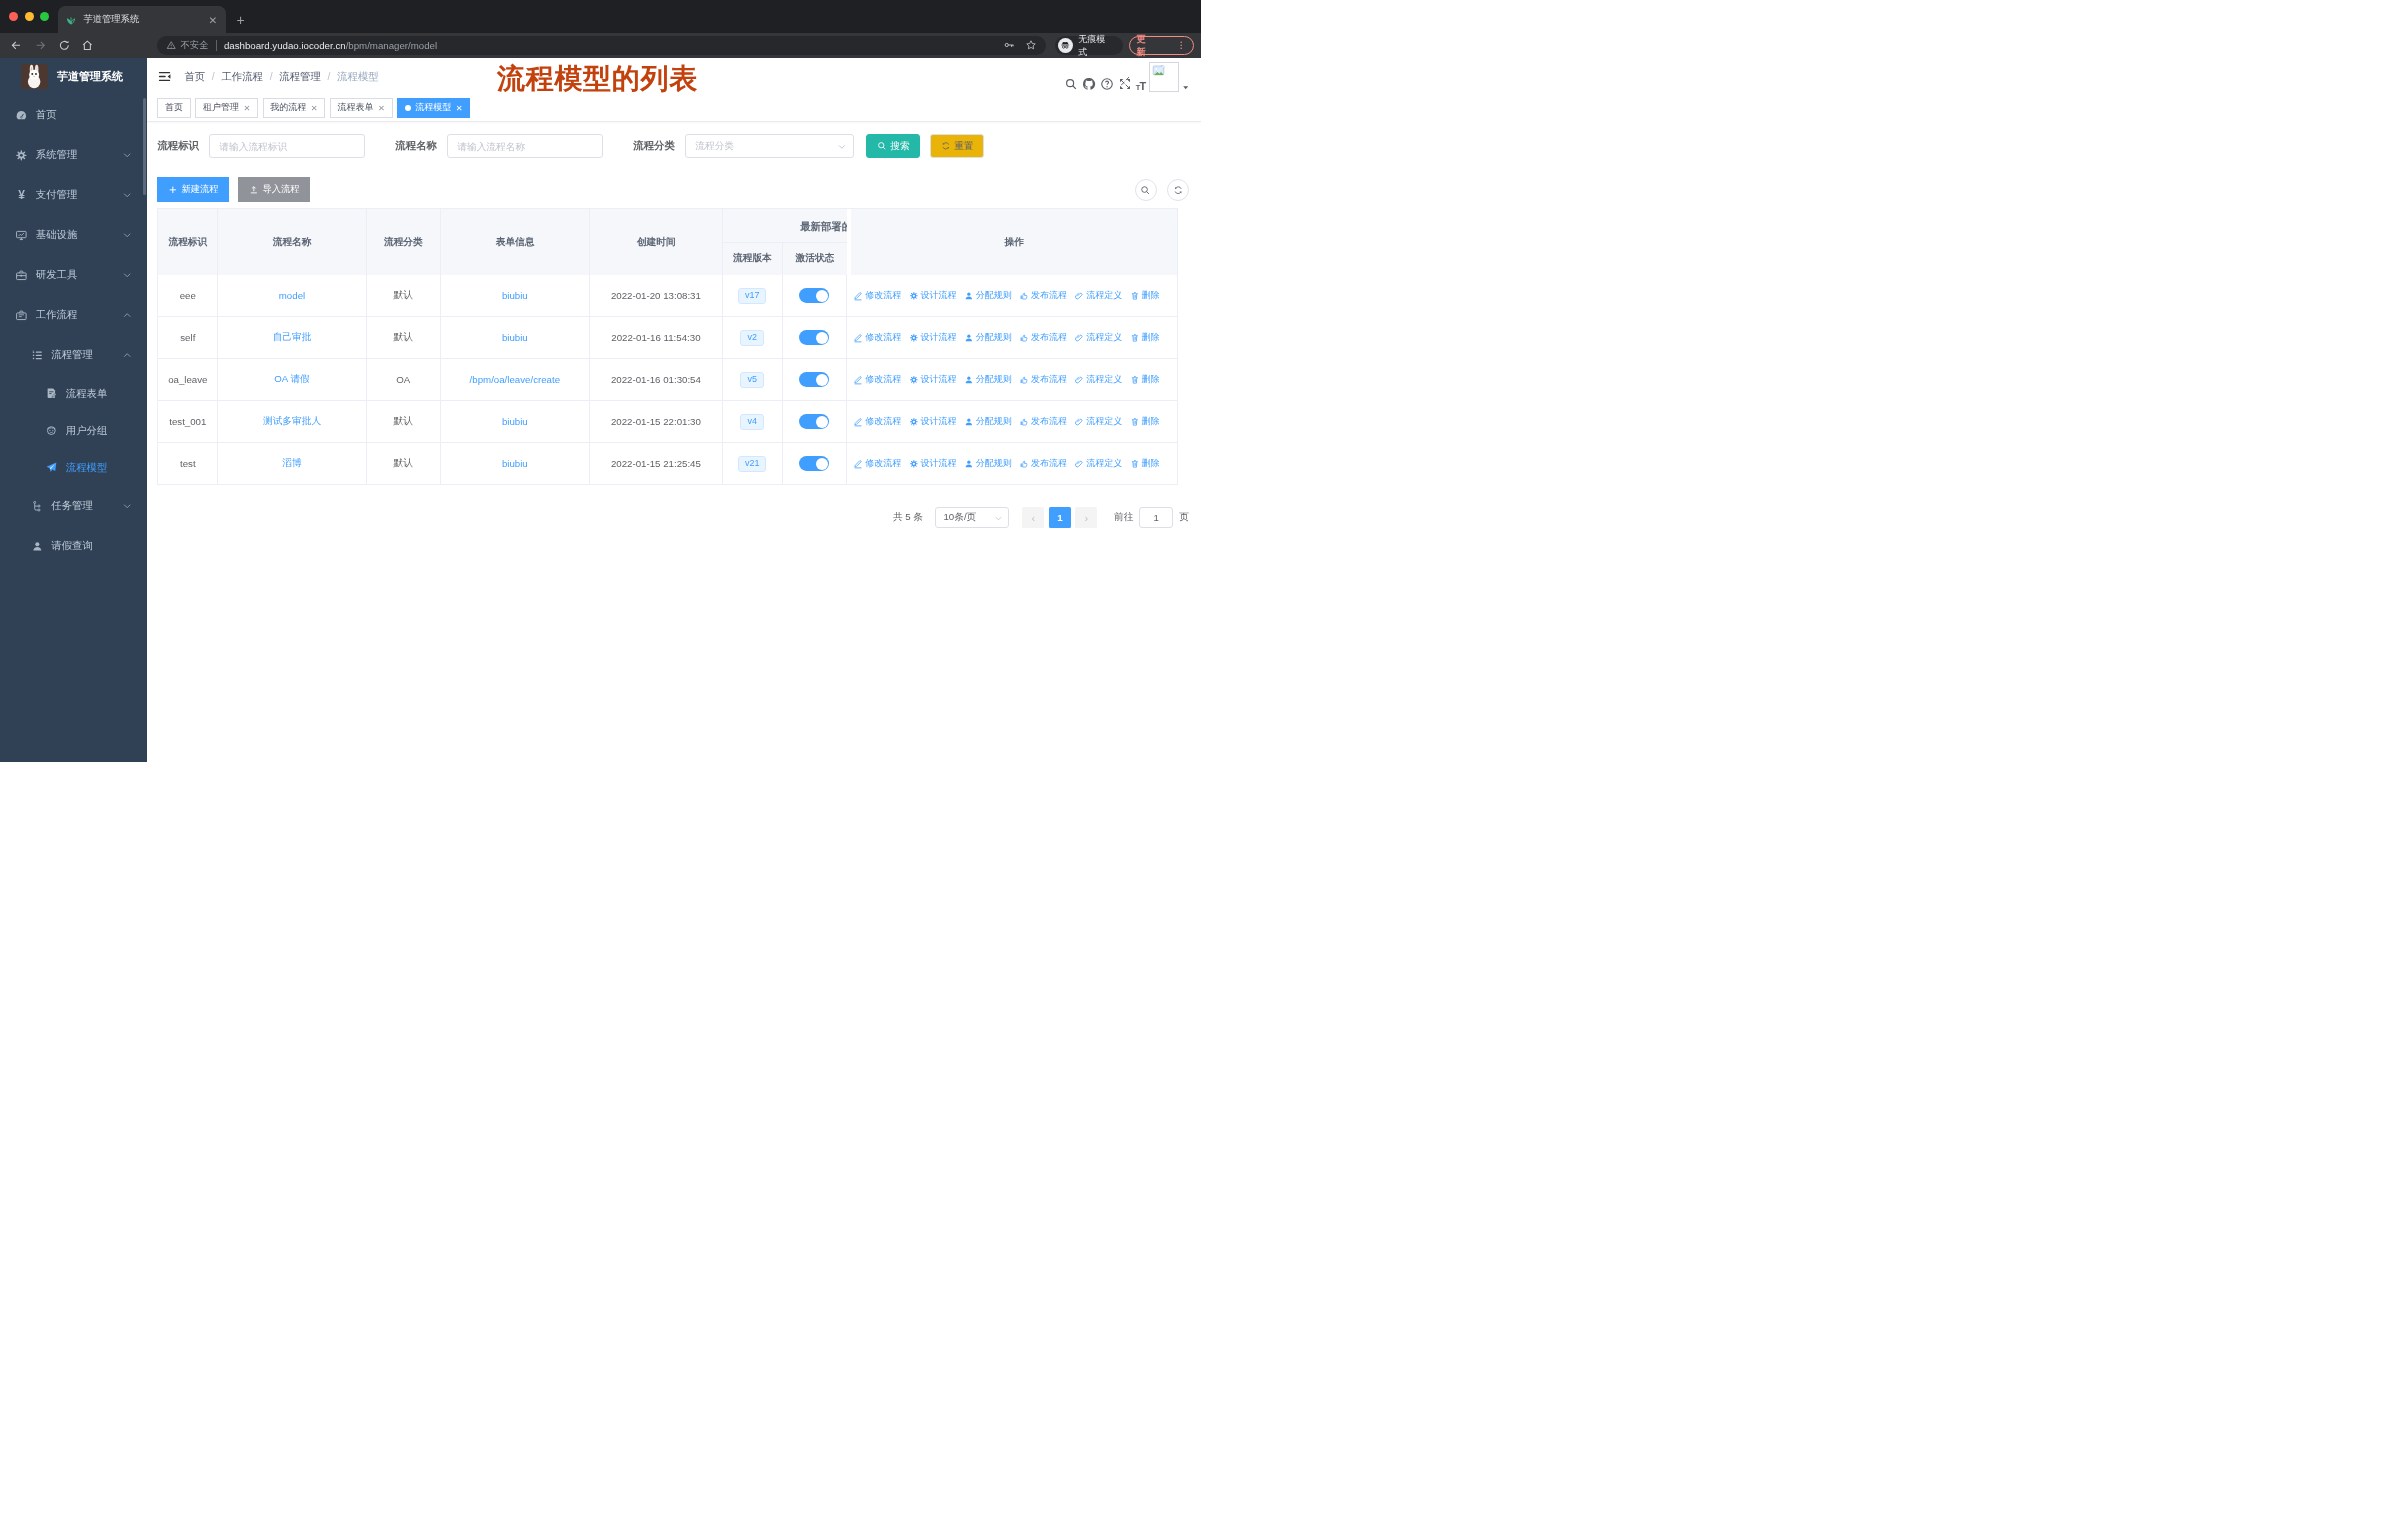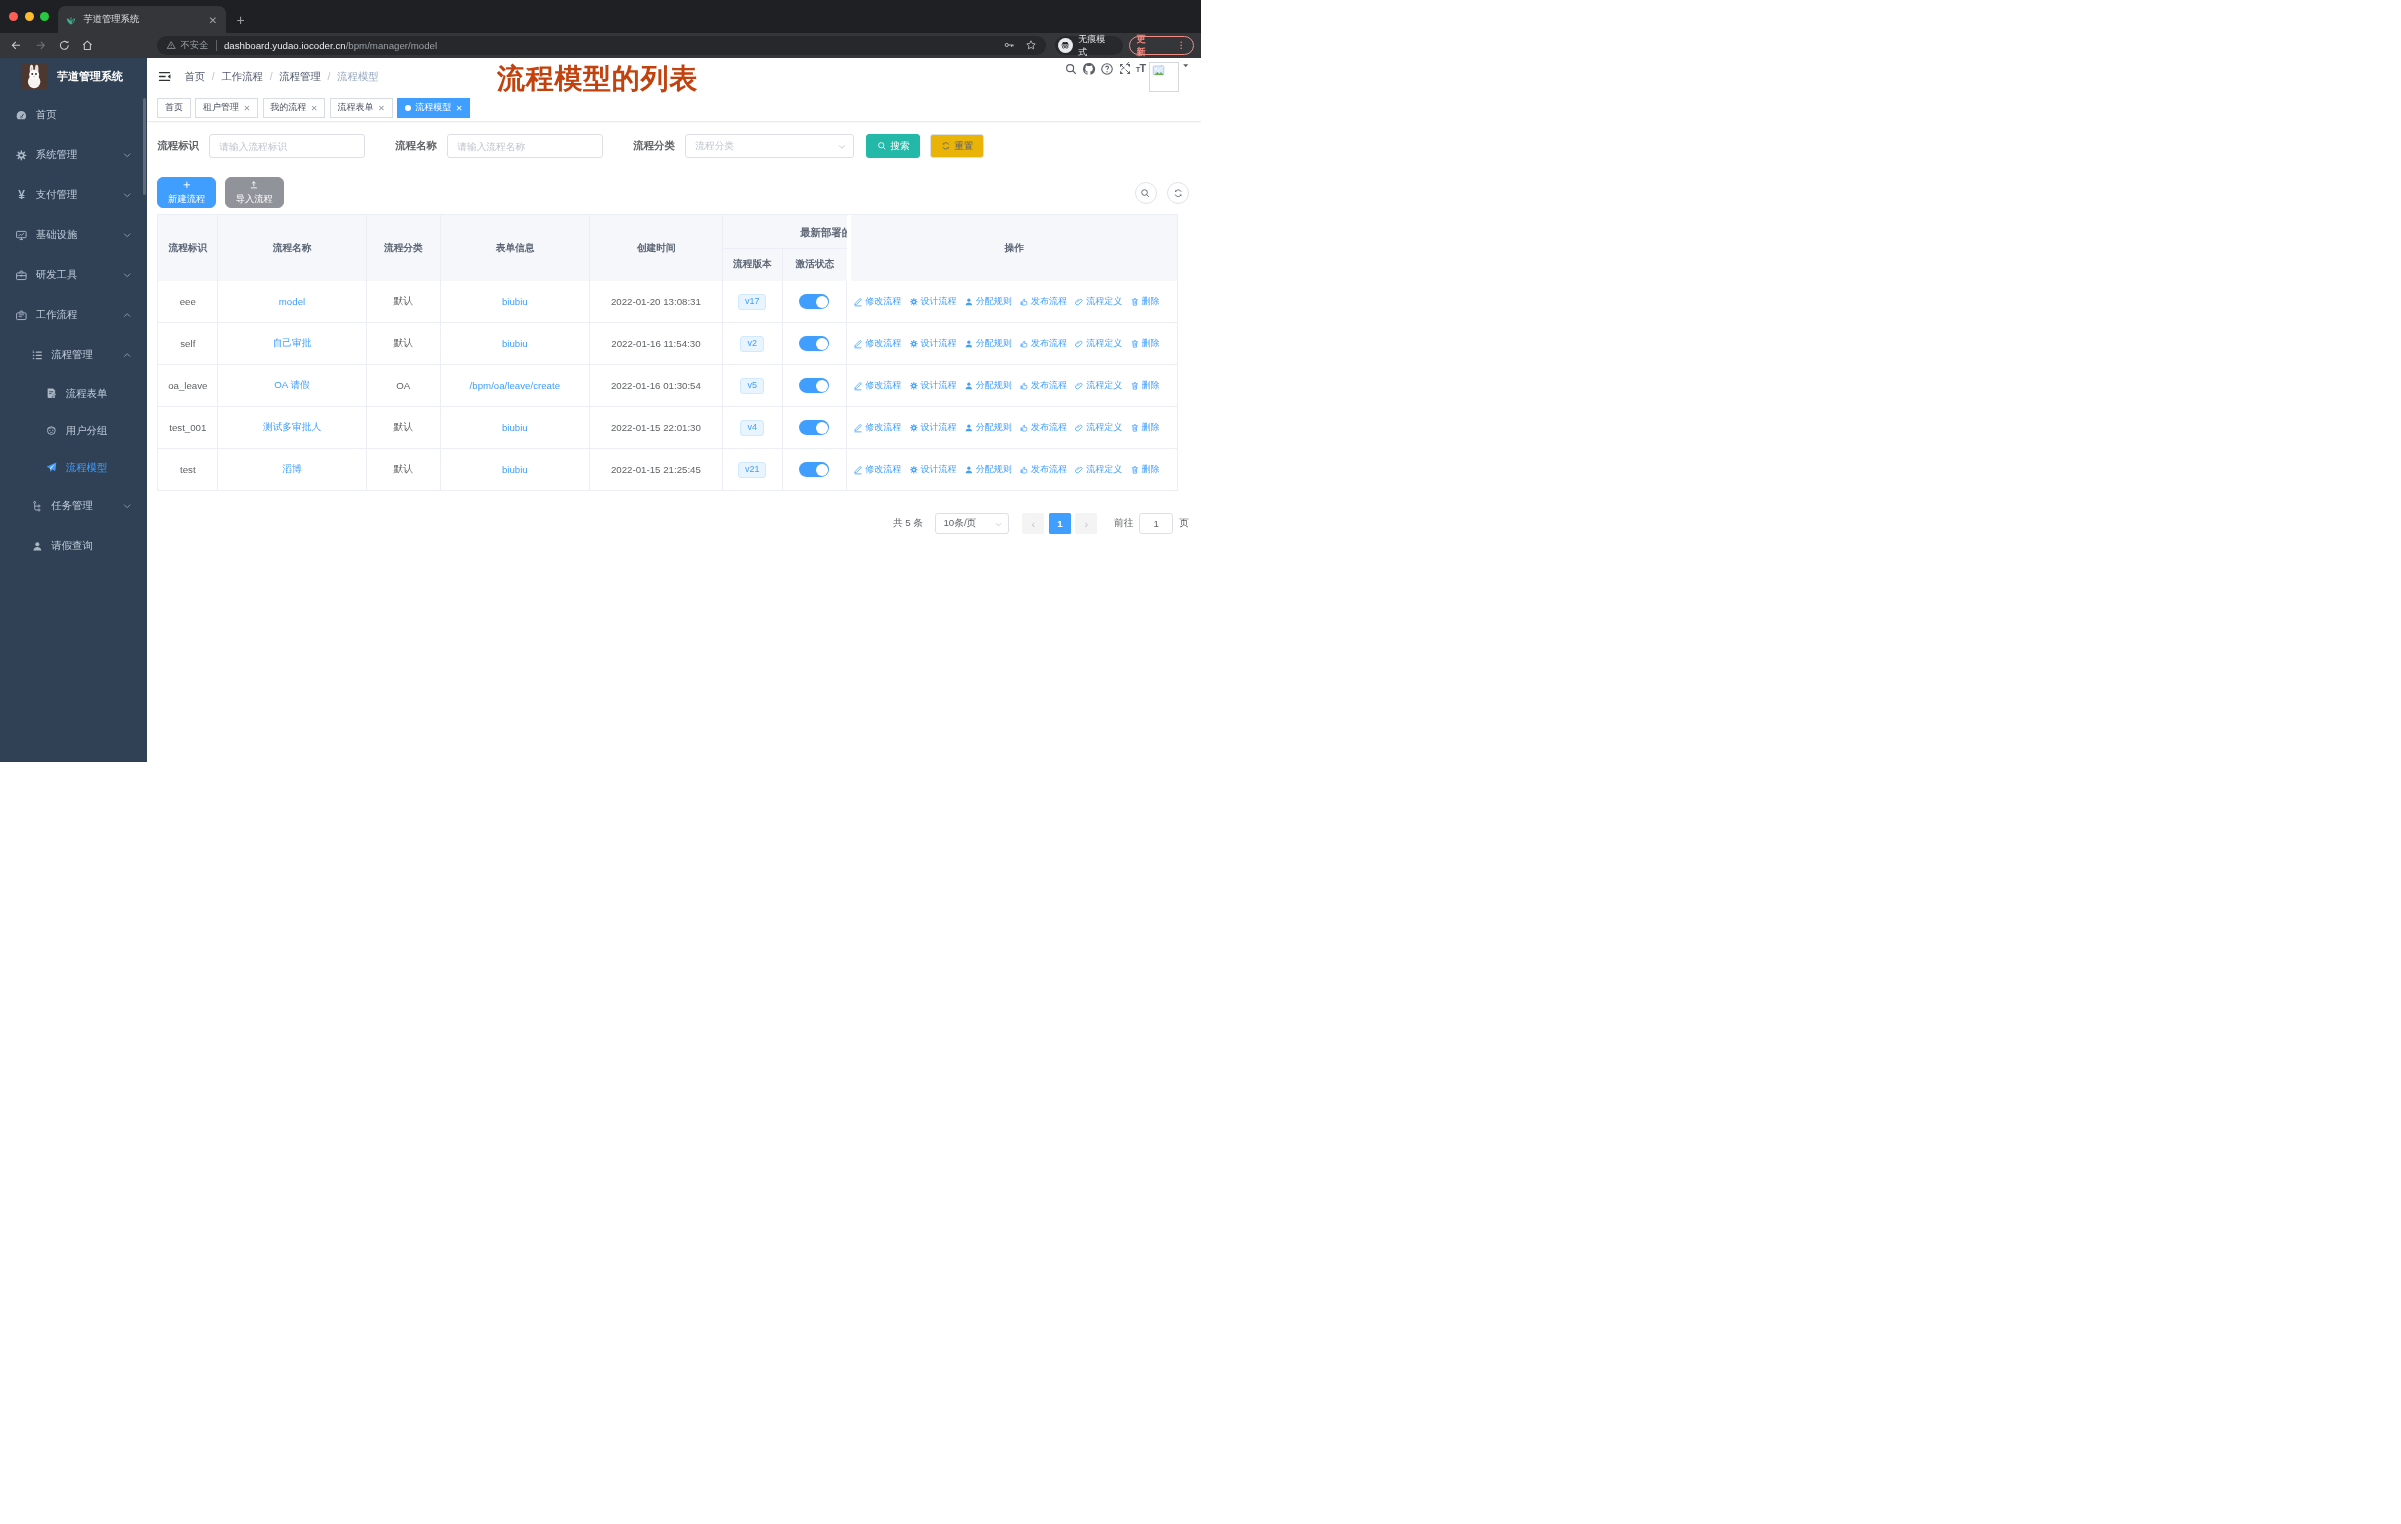--- a/index.html
+++ b/index.html
@@ -65,21 +65,21 @@
 
   
   .main { flex:1; position:relative; background:#fff; min-width:0; }
   .navbar { height:37px; display:flex; align-items:center; padding:0 12px 0 10.4px; background:#fff; position:relative; }
   .fold { width:15px; height:15px; color:#303133; }
   .breadcrumb { margin-left:12px; font-size:10.4px; display:flex; align-items:center; color:#515a6e; }
   .bc-sep { color:#c0c4cc; margin:0 6.7px; }
   .bc-last { color:#97a8be; }
   .annotation { position:absolute; left:350px; top:1.5px; font-size:28px; font-weight:900; color:#c2410c;
     letter-spacing:0.7px; white-space:nowrap; z-index:5; }
-  .nav-right { margin-left:auto; display:flex; align-items:flex-start; gap:3px; color:#5a5e66; }
+  .nav-right { margin-left:auto; display:flex; align-items:flex-end; gap:3px; color:#5a5e66; }
   .nav-ic { width:15px; height:15px; display:flex; align-items:center; justify-content:center; }
   .nav-ic svg { width:14px; height:14px; }
   .fontsize-glyph { font-weight:bold; font-size:11px; color:#5a5e66; letter-spacing:-0.7px; }
   .fontsize-glyph .sm { font-size:7.4px; }
   .avatar-box { width:30px; height:30px; background:#fff; border:0.7px solid #d4d7dc; display:flex; align-items:flex-start; padding:1.5px; }
   .avatar-box svg { width:15px; height:13.4px; }
   .nav-caret { width:7.4px; height:7.4px; color:#5a5e66; }
 
   .tags-bar { height:27px; display:flex; align-items:center; padding:0 10.4px; gap:4.5px;
     border-bottom:0.7px solid #e8eaf0; box-shadow:0 0.7px 2.2px rgba(0,0,0,.05); position:relative; background:#fff; }
@@ -105,21 +105,21 @@
   .f-select .ph { font-size:9.7px; color:#bfc4cc; }
   .f-select .car { position:absolute; right:6.7px; top:6.7px; width:9.7px; height:9.7px; color:#c0c4cc; }
   .btn { height:24px; border-radius:3px; display:inline-flex; align-items:center; justify-content:center;
     font-size:9.7px; gap:3.7px; padding:0 9.7px; white-space:nowrap; cursor:default; }
   .btn svg { width:9.7px; height:9.7px; }
   .btn-search { background:#23b8a7; color:#fff; border:0.7px solid #23b8a7; margin-right:9.7px; }
   .btn-reset { background:#eab308; color:#606266; border:0.7px solid #dcdfe6; }
 
   
   .btns-row { margin-top:19.4px; display:flex; align-items:center; }
-  .btn-sm { height:31px; font-size:9.3px; padding:0 9.7px; border-radius:6px;flex-direction:column; }
+  .btn-sm { height:25px; font-size:9.3px; padding:0 9.7px; border-radius:0; }
   .btn-create { background:#409eff; color:#fff; border:0.7px solid #409eff; margin-right:9px; }
   .btn-import { background:#909399; color:#fff; border:0.7px solid #909399; }
   .tool-circles { margin-left:auto; display:flex; gap:10.4px; }
   .circ { width:22px; height:22px; border-radius:50%; border:0.7px solid #dfe3e9; background:#fff;
     display:flex; align-items:center; justify-content:center; color:#5f6570; }
   .circ svg { width:10.4px; height:10.4px; }
 
   
   .table { margin-top:6px; width:1021px; border:0.7px solid #ebeef5; border-bottom:none; font-size:9.7px; color:#606266; }
   .thead { display:flex; background:#f5f7fa; color:#5b6574; font-weight:bold; }

